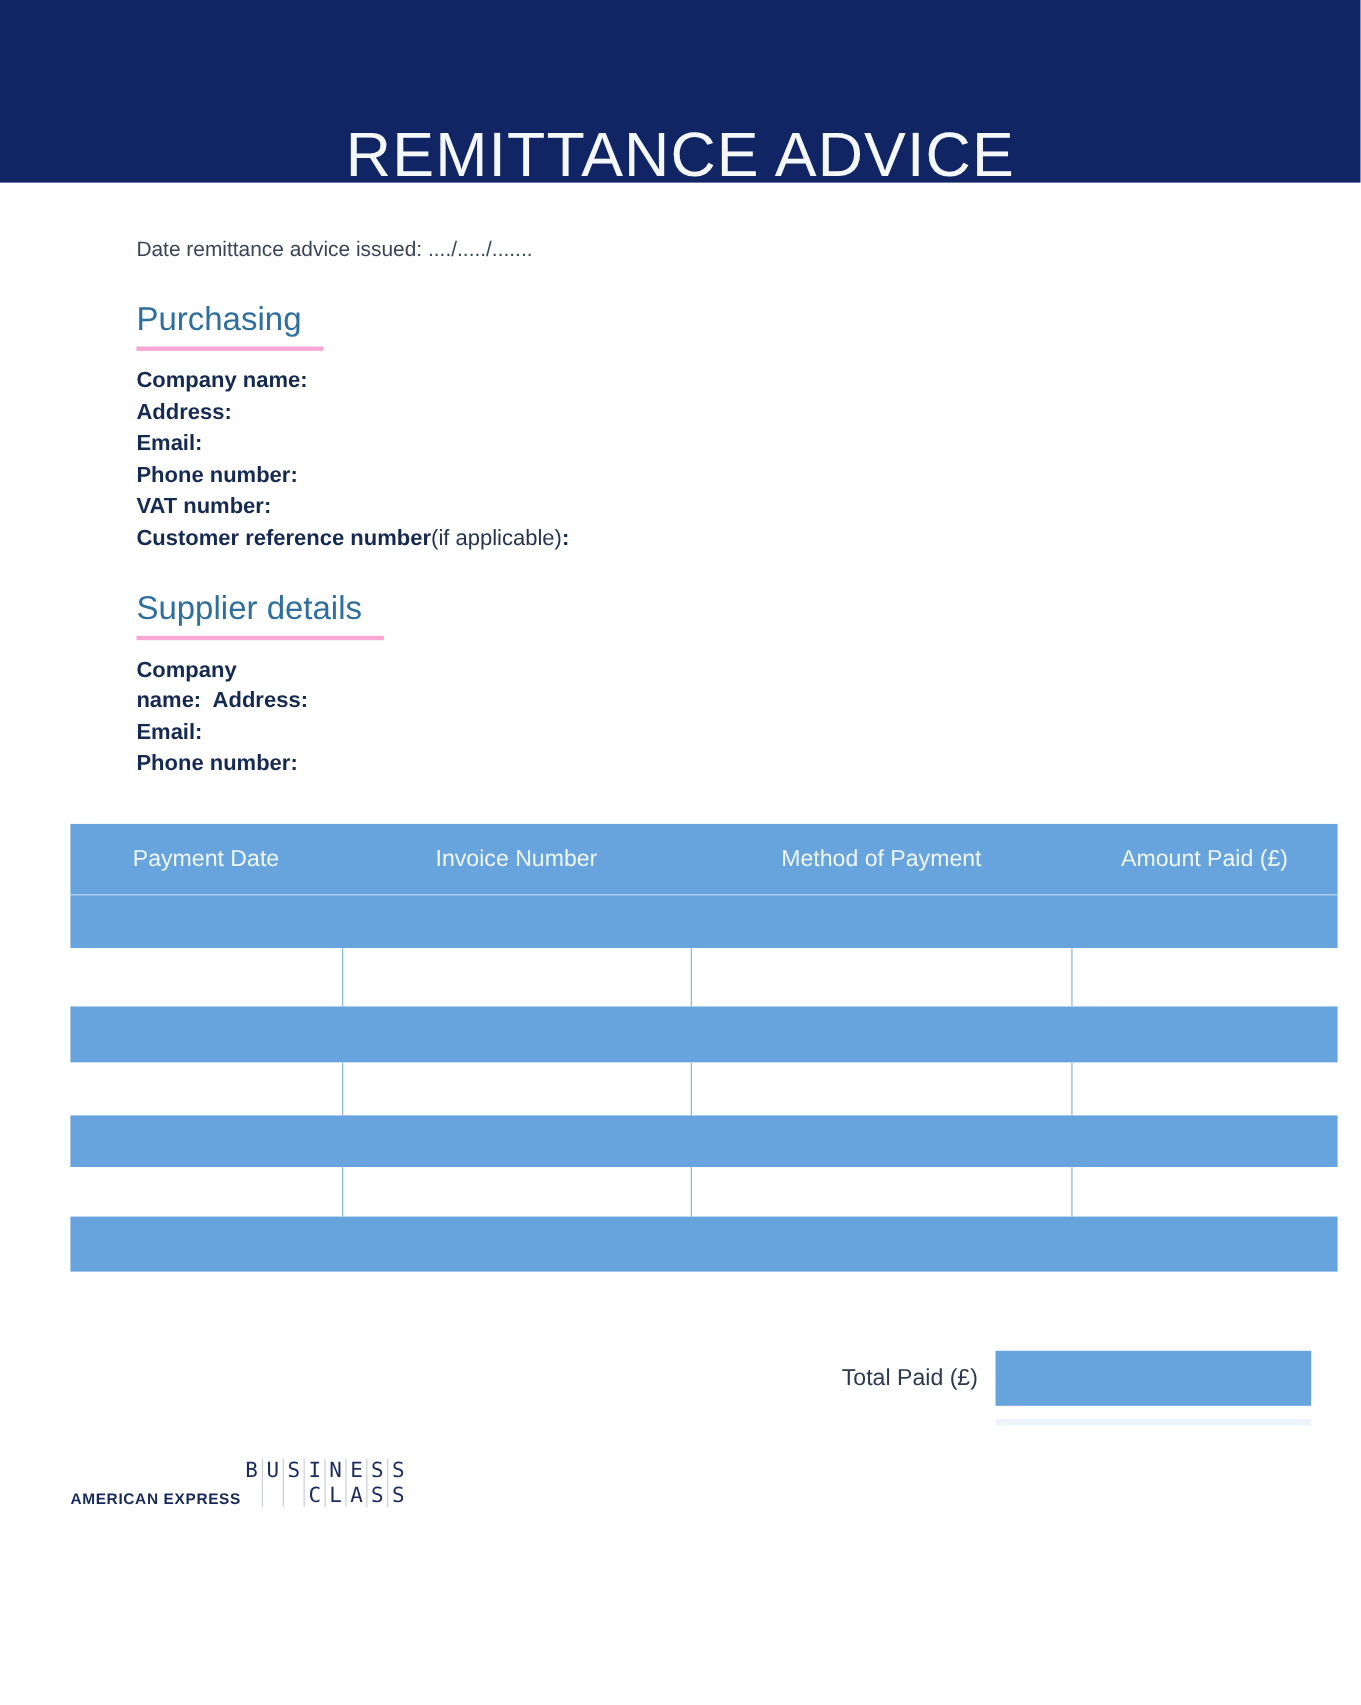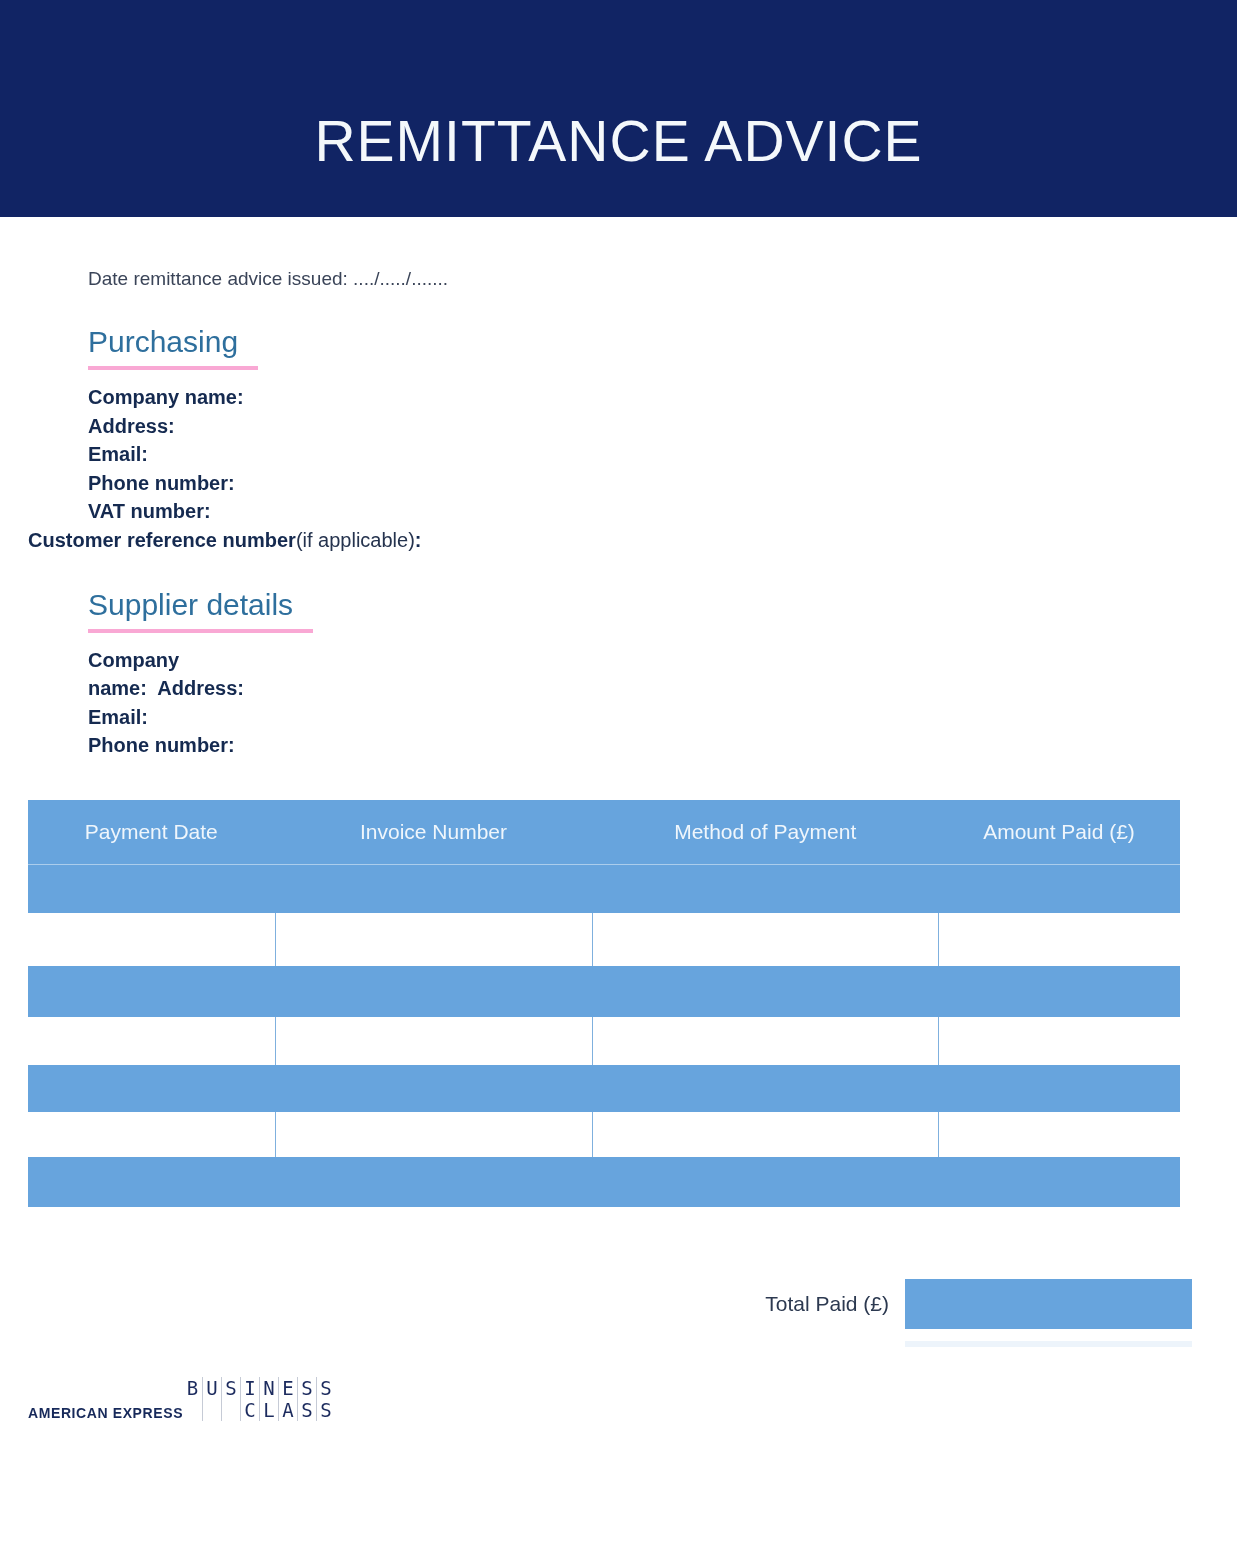--- a/index.html
+++ b/index.html
@@ -5,32 +5,32 @@
   html, body { margin: 0; padding: 0; }
   body {
     width: 1237px; height: 1550px;
     background: #ffffff;
     font-family: "Liberation Sans", sans-serif;
     position: relative;
     overflow: hidden;
   }
 
   
-  .banner { height: 217px; background: #112464; }
+  .banner { height: 166px; background: #112464; }
   .banner h1 {
     margin: 0; padding-top: 108px;
     text-align: center;
     color: #F4F8FB;
     font-size: 57px;
     font-weight: 400;
     letter-spacing: 1px;
   }
 
   
-  .content { padding: 0 45px 0 28px; }
+  .content { padding: 0 45px 0 64px; }
 
   .date-line {
     margin: 49px 0 0 60px;
     font-size: 19px;
     color: #3A4458;
     line-height: 26px;
   }
 
   .section-heading {
     margin: 33px 0 0 60px;
@@ -47,21 +47,21 @@
 
   .fields { margin: 13px 0 0 60px; }
   .fields p, .cref-line {
     margin: 0;
     font-size: 20px;
     font-weight: 700;
     color: #152A50;
     line-height: 28.6px;
     white-space: pre-wrap;
   }
-  .cref-line { }
+  .cref-line { margin-left: 60px; }
   .cref-note { font-weight: 400; color: #25334E; }
 
   
   .pay-table { margin-top: 40px; width: 1152px; }
   .trow {
     display: grid;
     grid-template-columns: 21.4% 27.6% 30% 21%;
   }
   .thead { height: 64px; background: #67A4DD; }
   .thead .cell {

